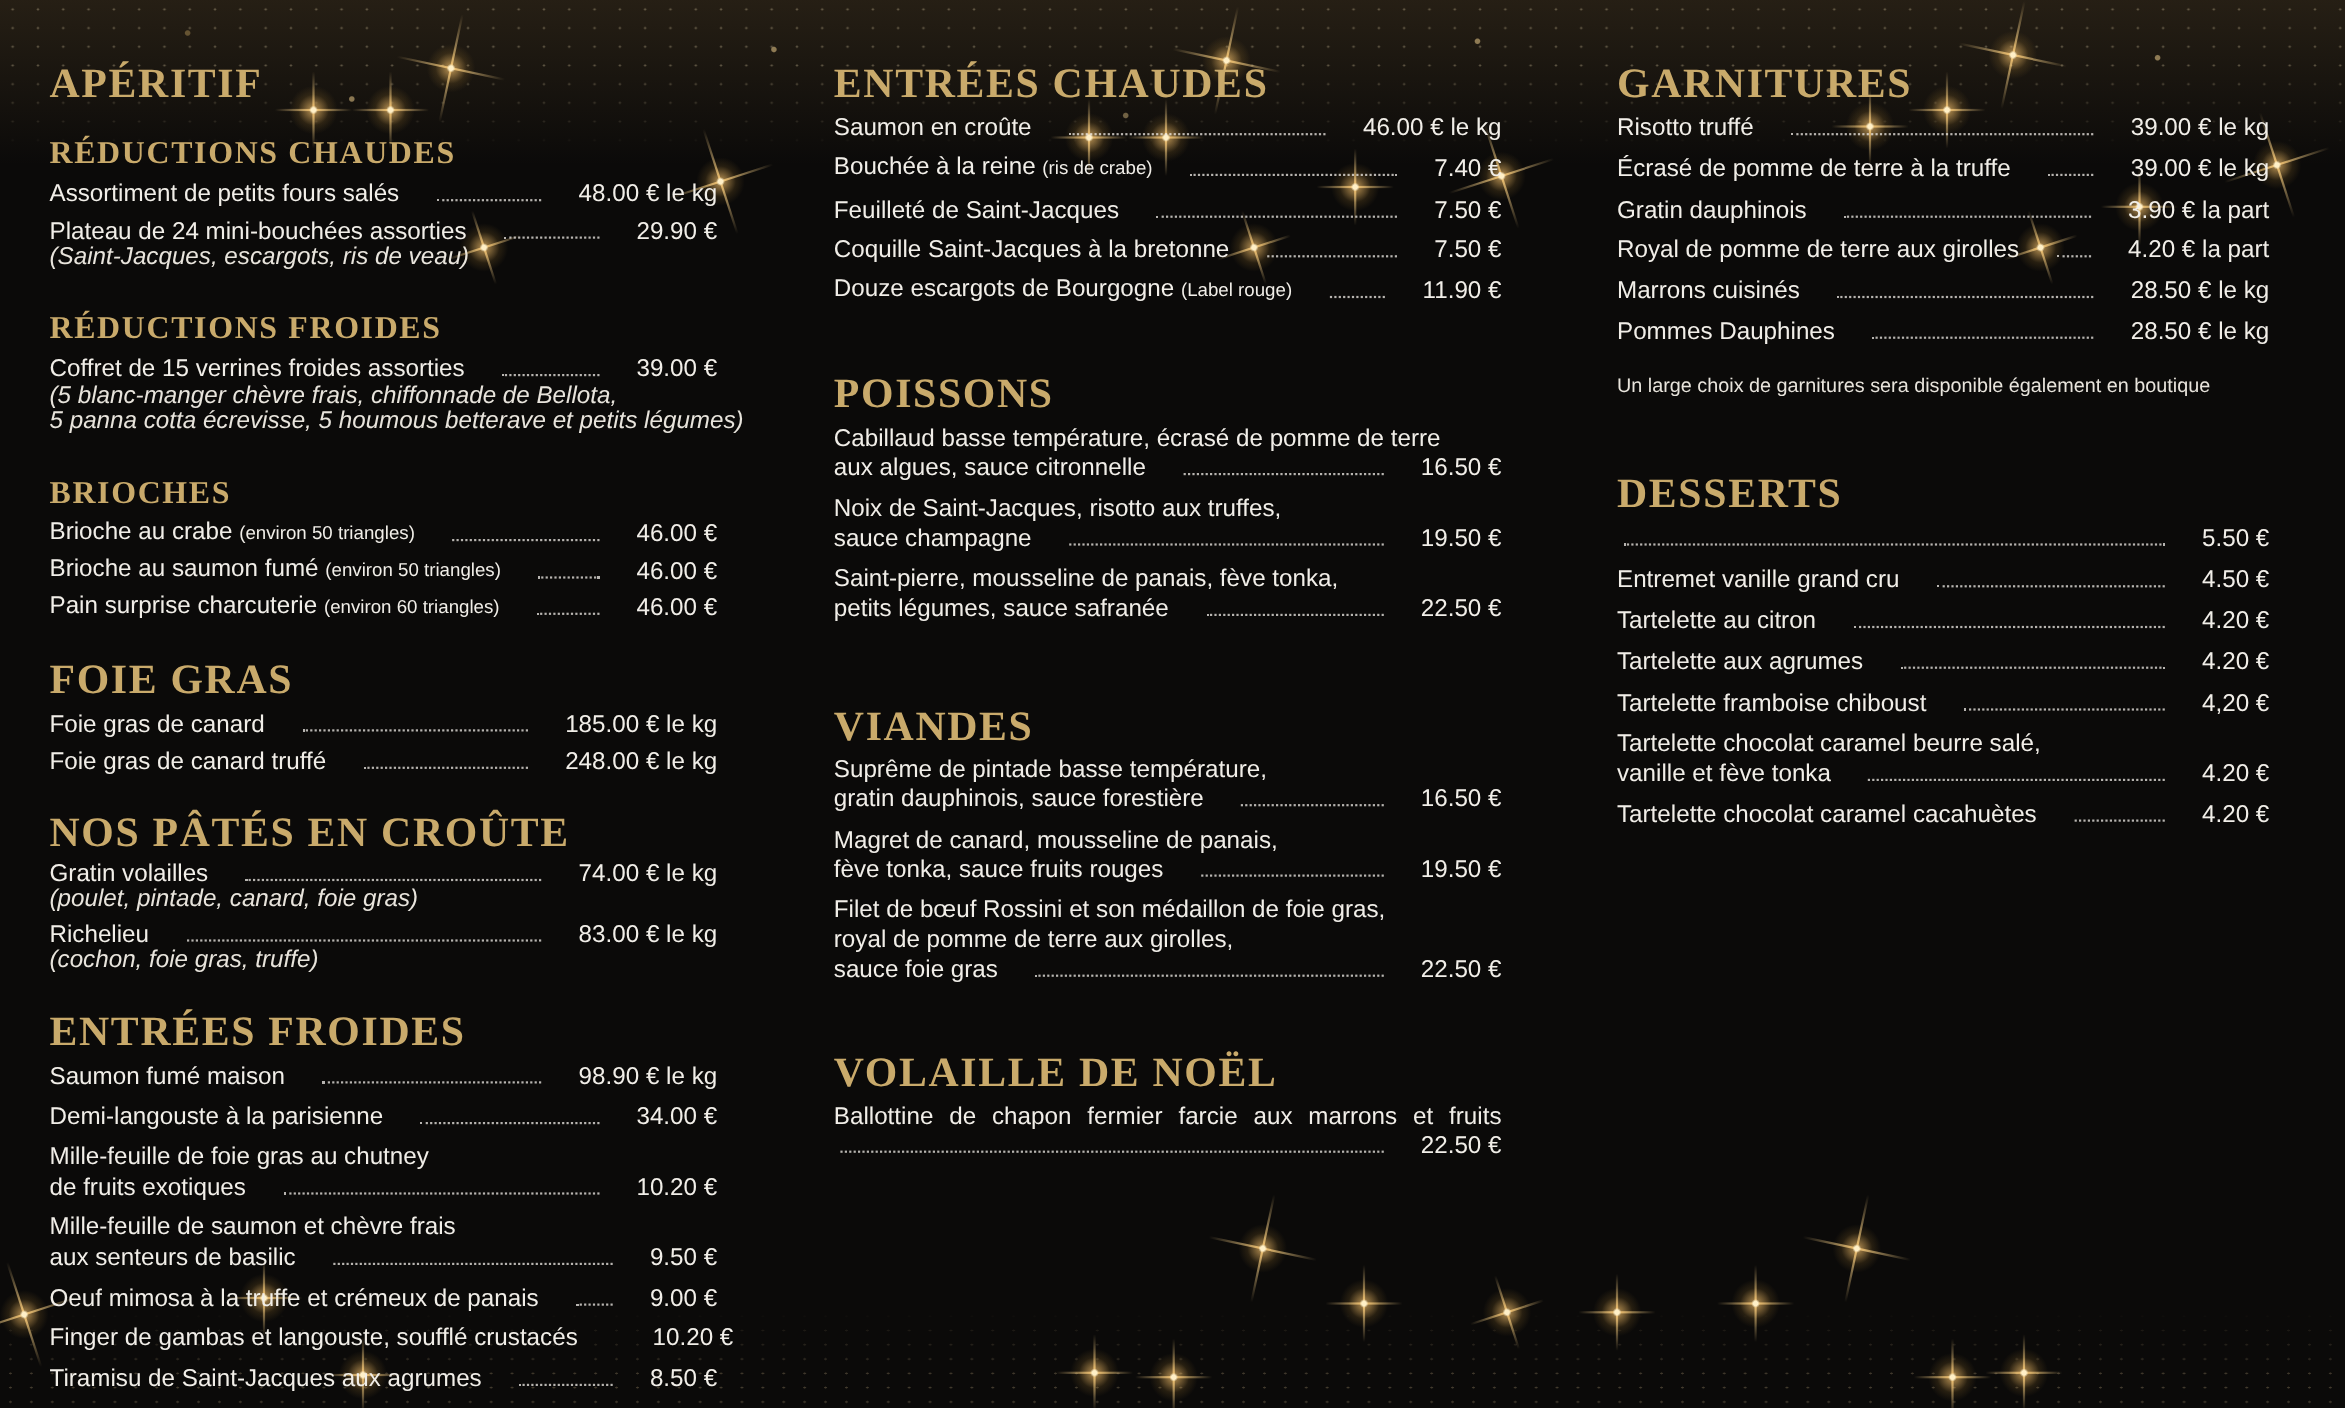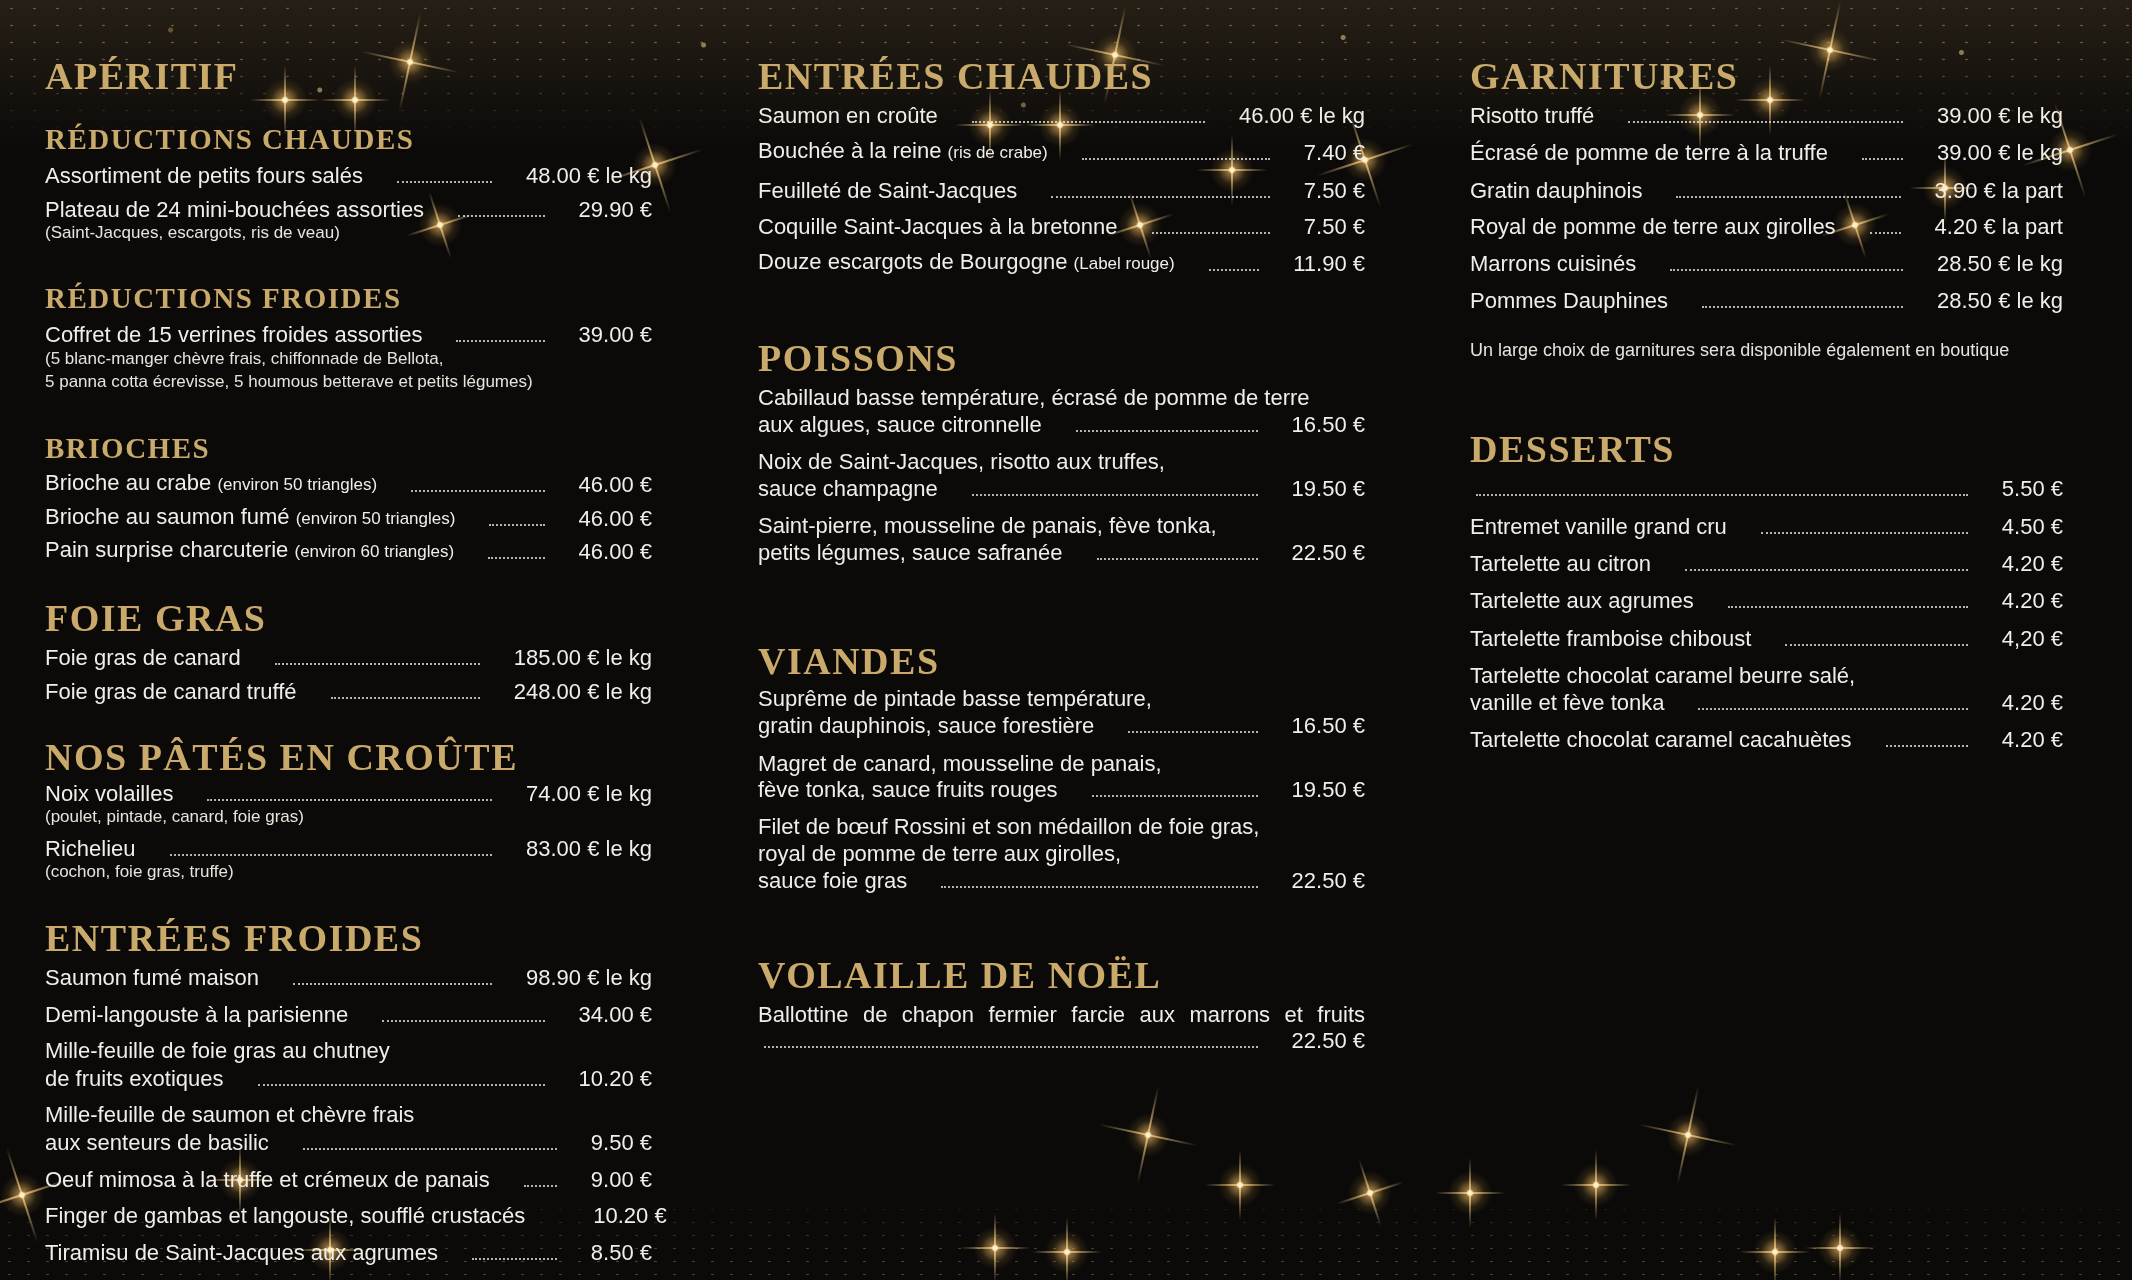--- a/index.html
+++ b/index.html
@@ -75,21 +75,21 @@
   .row .dots {
     flex:1 1 auto; margin:0 6px 7px 6px; height:0;
     border-bottom:2px dotted rgba(241,238,232,0.75);
   }
   .row .price { flex:0 0 auto; }
   .line {
     position:absolute; left:0; right:0; font-size:22px; line-height:28px; white-space:nowrap;
   }
   .line.justify { text-align:justify; text-align-last:justify; white-space:normal; }
   .note {
-    position:absolute; left:0; font-size:17px; line-height:22px; white-space:nowrap; color:#e8e4dc;
+    position:absolute; left:0; font-size:22px; line-height:22px; white-space:nowrap; color:#e8e4dc;font-style:italic;
   }
   .footnote {
     position:absolute; left:0; right:0; font-size:18px; line-height:24px; white-space:nowrap; color:#e8e4dc;
   }
 </style>
 </head>
 <body>
 
 <div class="bg-glitter-top"></div>
 <div class="glitter-dots"></div>
@@ -175,21 +175,21 @@
     <span class="price">185.00 € le kg</span>
   </div>
   <div class="row" style="top:678px">
     <span class="name">Foie gras de canard truffé</span>
     <span class="dots"></span>
     <span class="price">248.00 € le kg</span>
   </div>
 
   <div class="h1" style="top:735px">NOS PÂTÉS EN CROÛTE</div>
   <div class="row" style="top:780px">
-    <span class="name">Noix volailles</span>
+    <span class="name">Gratin volailles</span>
     <span class="dots"></span>
     <span class="price">74.00 € le kg</span>
   </div>
   <div class="note" style="top:806px">(poulet, pintade, canard, foie gras)</div>
   <div class="row" style="top:835px">
     <span class="name">Richelieu</span>
     <span class="dots"></span>
     <span class="price">83.00 € le kg</span>
   </div>
   <div class="note" style="top:861px">(cochon, foie gras, truffe)</div>

